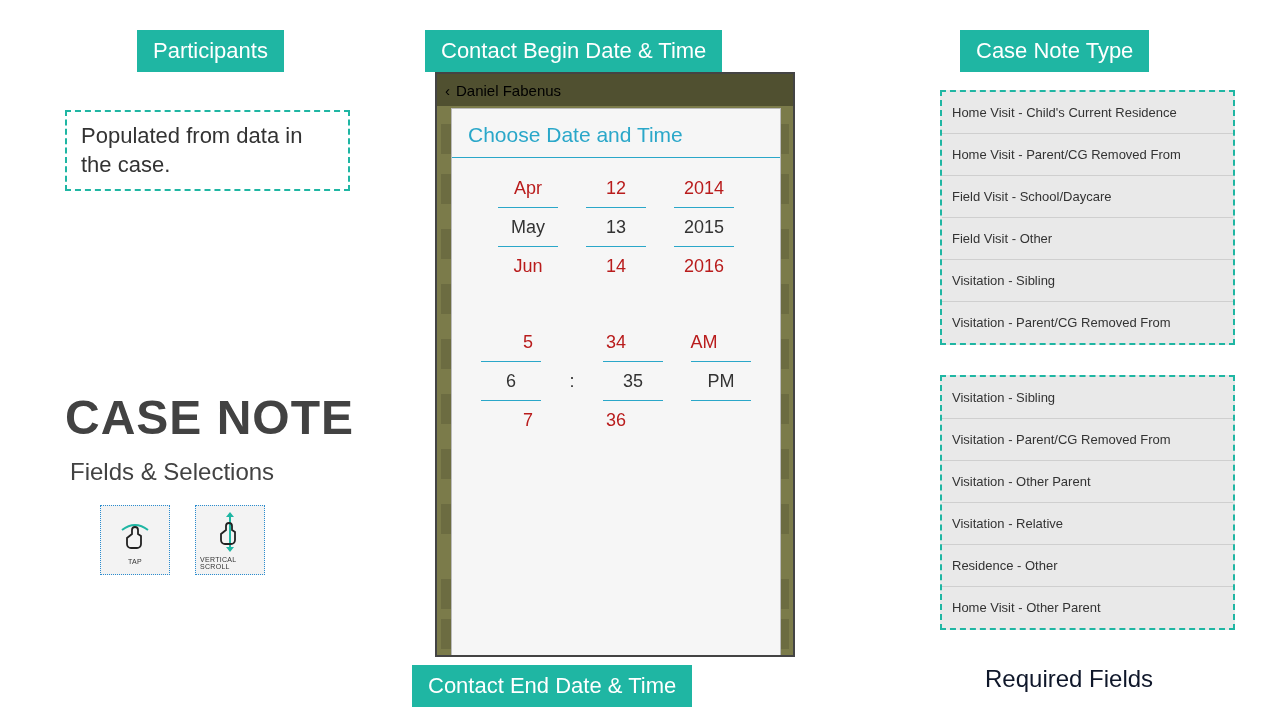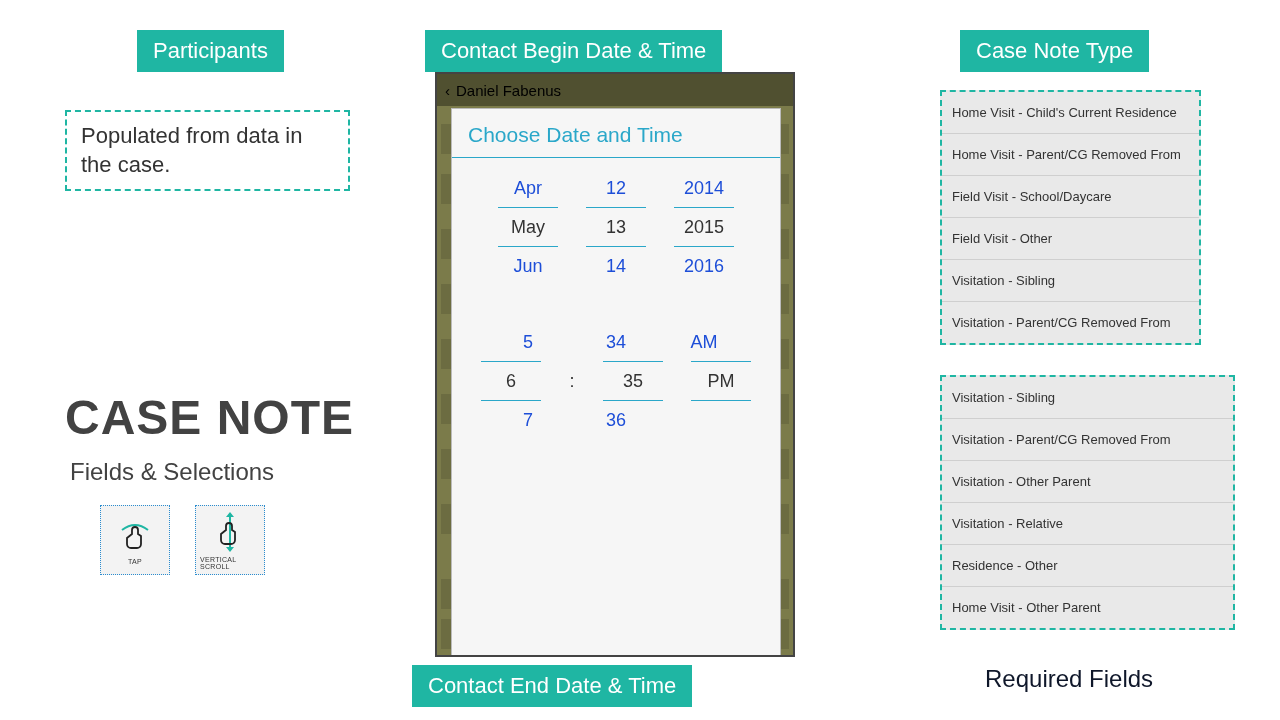--- a/index.html
+++ b/index.html
@@ -22,33 +22,33 @@
   
   #lbl-begin { position: absolute; left: 425px; top: 30px; }
   #lbl-end   { position: absolute; left: 412px; top: 665px; }
 
   #phone { position: absolute; left: 435px; top: 72px; width: 360px; height: 585px; background: #7b7b4a; border: 2px solid #444; overflow:hidden; }
   #phone-header { height: 32px; background: rgba(0,0,0,0.35); display:flex; align-items:center; padding: 0 8px; font-size: 15px; color:#000; }
   #dialog { position: absolute; left: 14px; top: 34px; width: 330px; height: 612px; background: #f6f6f6; border: 1px solid #bbb; }
   #dialog-title { color:#2aa7c9; font-size: 21px; padding: 14px 16px 10px; }
   #dialog-sep { height:1px; background:#2aa7c9; margin: 0 0 12px; }
 
-  .spinner-row { display:flex; justify-content:center; gap: 28px; font-size:18px; color:#1d4ed8; height:36px; align-items:center; }
+  .spinner-row { display:flex; justify-content:center; gap: 28px; font-size:18px; color:#b91c1c; height:36px; align-items:center; }
   .spinner-row.active { color:#333; }
   .spinner-col { width: 60px; text-align:center; }
   .underline { border-top:1px solid #2aa7c9; border-bottom:1px solid #2aa7c9; height:40px; display:flex; align-items:center; justify-content:center; width:60px; }
   .colon { display:inline-block; width:6px; text-align:center; color:#333; }
 
   #dialog-buttons { position:absolute; bottom:10px; left:10px; right:10px; display:flex; gap:10px; justify-content:space-between; }
   .dbtn { background:#86efac; border:none; height:40px; font-size:17px; color:#333; cursor:pointer; }
   #btn-set{width:80px;} #btn-clear{width:110px;} #btn-cancel{width:100px;}
 
   
   #lbl-type { position: absolute; left: 960px; top: 30px; }
-  #list-top { position:absolute; left: 940px; top: 90px; width: 261px; background:#e9e9e9; }
+  #list-top { position:absolute; left: 940px; top: 90px; width: 295px; background:#e9e9e9; }
   #list-bottom { position:absolute; left: 940px; top: 375px; width: 295px; background:#e9e9e9; }
   .type-item { font-size: 13px; color:#333; padding: 13px 10px; border-bottom:1px solid #cfcfcf; }
   .type-item:last-child { border-bottom:none; }
   #required-label { position:absolute; left: 985px; top: 665px; font-size: 24px; color:#0f172a; }
 
   
   .bgrow { position:absolute; left:4px; right:4px; height:30px; background: rgba(0,0,0,0.12); }
 </style>
 </head>
 <body>

